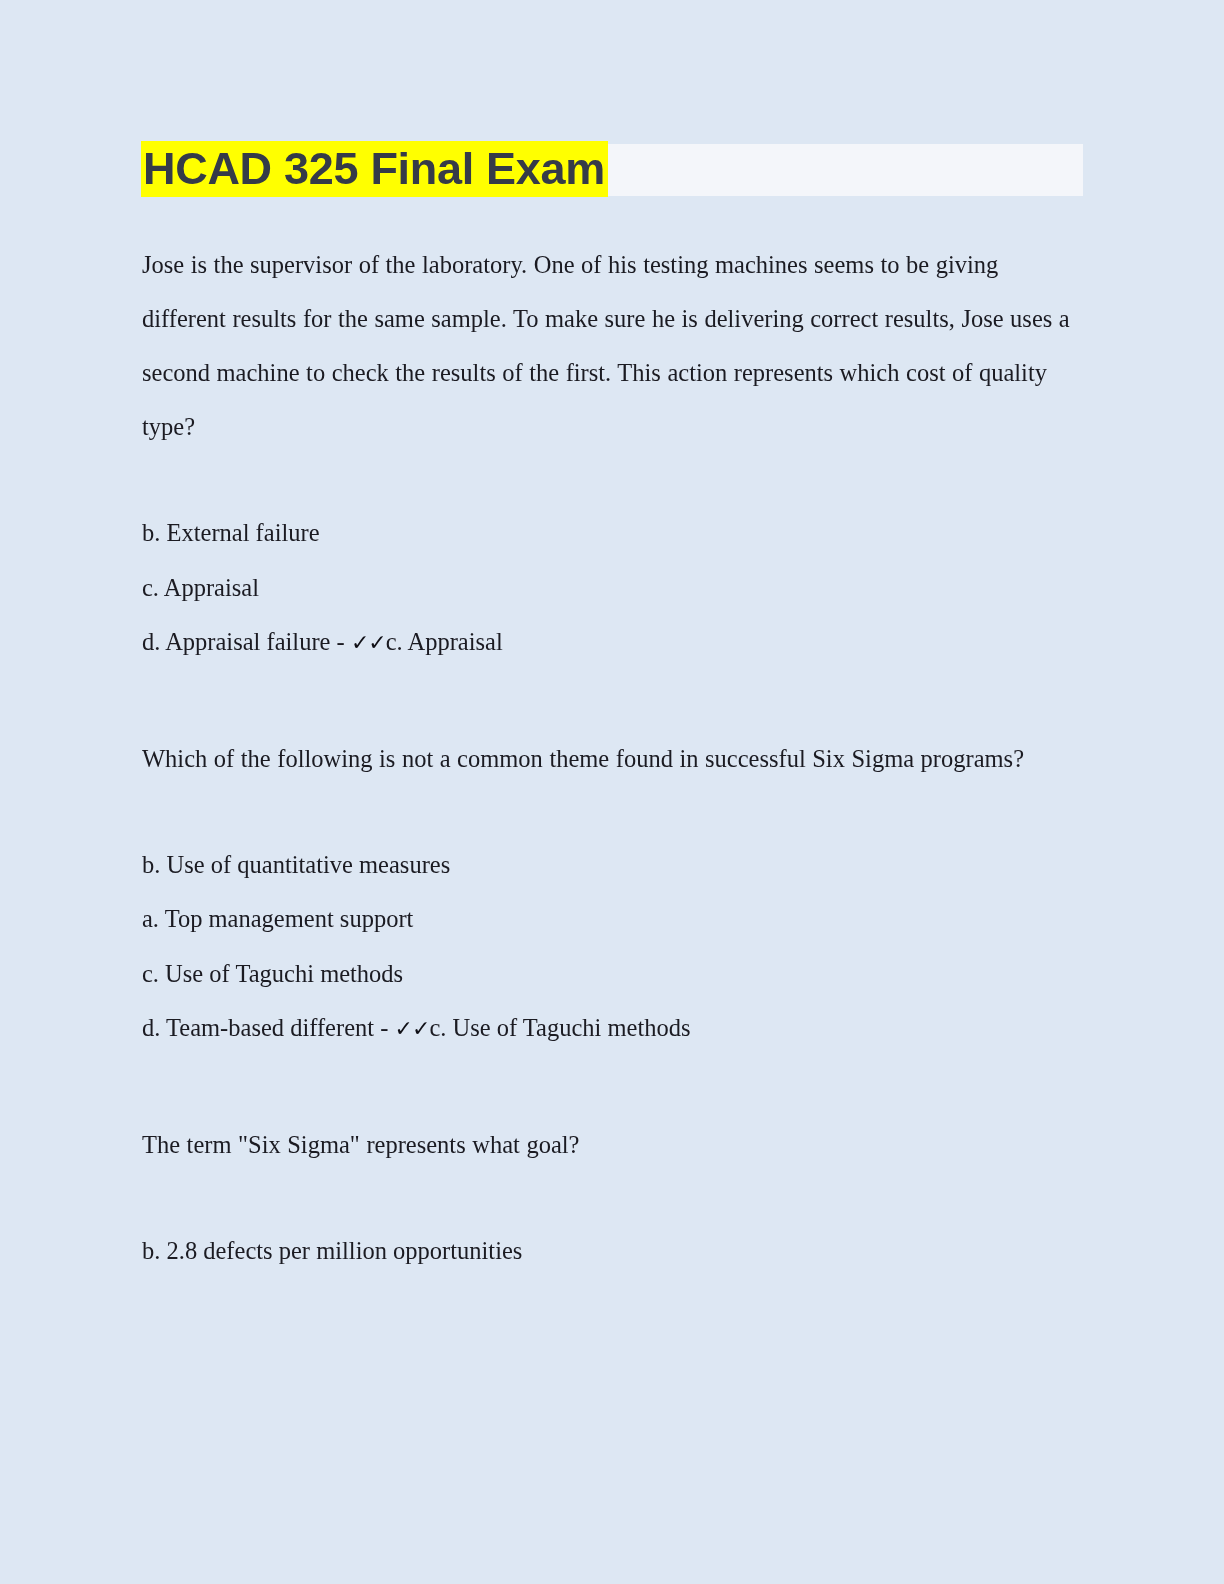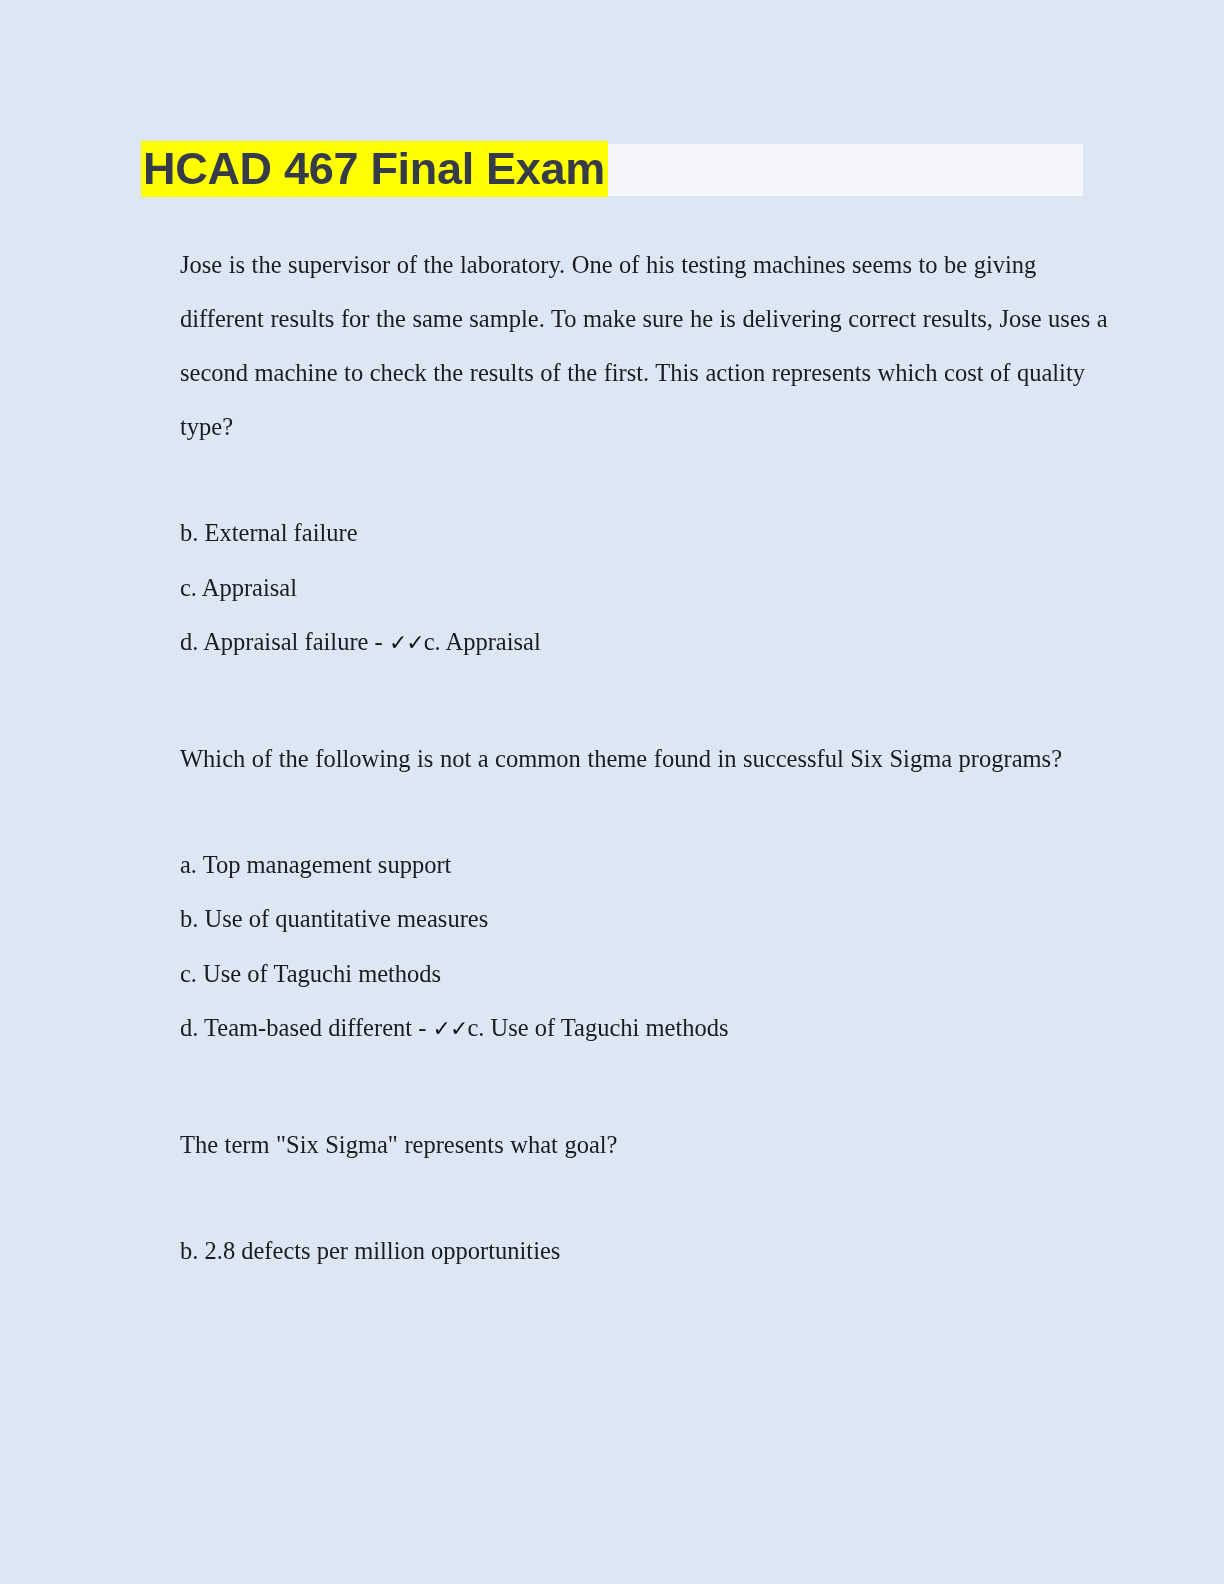--- a/index.html
+++ b/index.html
@@ -52,21 +52,20 @@
     padding: 0 3px 0 2px;
     white-space: nowrap;
   }
 
   
   .content {
     position: absolute;
     left: 142px;
     top: 238px;
     width: 935px;
-    margin-left: 38px;
   }
 
   .qblock {
     margin: 0 0 0 0;
   }
 
   .question {
     font-size: 24.5px;
     line-height: 54px;
     color: #1b1b22;
@@ -102,43 +101,43 @@
   .gap-block     { height: 61px; }
 </style>
 </head>
 <body>
 
 <div class="page">
 
   <div class="title-band"></div>
 
   <div class="title-wrap">
-    <span class="doc-title">HCAD 467 Final Exam</span>
+    <span class="doc-title">HCAD 325 Final Exam</span>
   </div>
 
   <div class="content">
 
     <div class="qblock">
       <p class="question">Jose is the supervisor of the laboratory. One of his testing machines seems to be giving different results for the same sample. To make sure he is delivering correct results, Jose uses a second machine to check the results of the first. This action represents which cost of quality type?</p>
       <div class="gap-q-to-opts"></div>
       <ul class="options">
         <li>b. External failure</li>
         <li>c. Appraisal</li>
         <li><span>d. Appraisal failure - </span><span class="check">✓✓</span><span>c. Appraisal</span></li>
       </ul>
     </div>
 
     <div class="gap-block"></div>
 
     <div class="qblock">
       <p class="question">Which of the following is not a common theme found in successful Six Sigma programs?</p>
       <div class="gap-q-to-opts"></div>
       <ul class="options">
+        <li>b. Use of quantitative measures</li>
         <li>a. Top management support</li>
-        <li>b. Use of quantitative measures</li>
         <li>c. Use of Taguchi methods</li>
         <li><span>d. Team-based different - </span><span class="check">✓✓</span><span>c. Use of Taguchi methods</span></li>
       </ul>
     </div>
 
     <div class="gap-block"></div>
 
     <div class="qblock">
       <p class="question">The term "Six Sigma" represents what goal?</p>
       <div class="gap-q-to-opts"></div>

